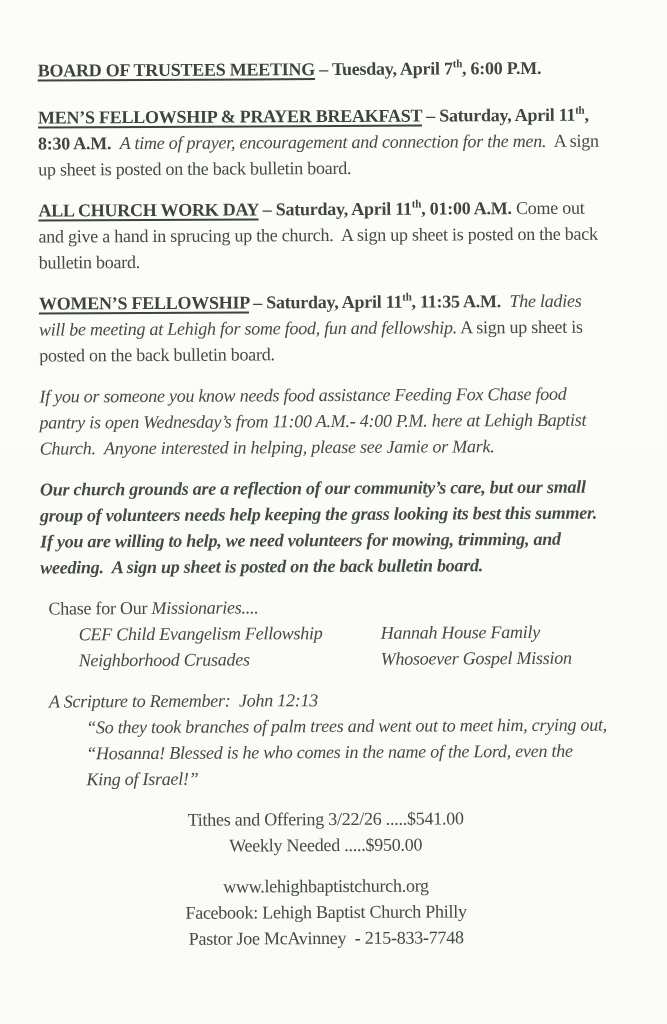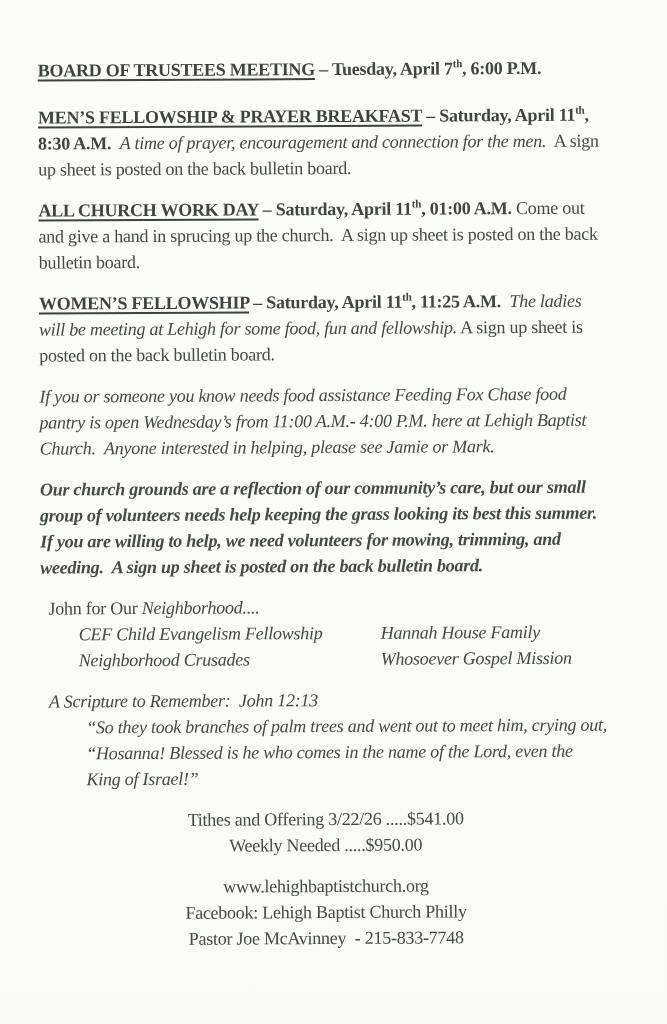--- a/index.html
+++ b/index.html
@@ -60,28 +60,28 @@
 
 <div class="page">
   <div class="content">
 
     <p class="block first"><span class="hd">BOARD OF TRUSTEES MEETING</span><span class="b"> – Tuesday, April 7</span><sup class="ord">th</sup><span class="b">, 6:00 P.M.</span></p>
 
     <p class="block"><span class="hd">MEN’S FELLOWSHIP &amp; PRAYER BREAKFAST</span><span class="b"> – Saturday, April 11</span><sup class="ord">th</sup><span class="b">, 8:30 A.M.  </span><span class="i">A time of prayer, encouragement and connection for the men.</span><span>  A sign up sheet is posted on the back bulletin board.</span></p>
 
     <p class="block"><span class="hd">ALL CHURCH WORK DAY</span><span class="b"> – Saturday, April 11</span><sup class="ord">th</sup><span class="b">, 01:00 A.M. </span><span>Come out and give a hand in sprucing up the church.  A sign up sheet is posted on the back bulletin board.</span></p>
 
-    <p class="block"><span class="hd">WOMEN’S FELLOWSHIP</span><span class="b"> – Saturday, April 11</span><sup class="ord">th</sup><span class="b">, 11:25 A.M.  </span><span class="i">The ladies will be meeting at Lehigh for some food, fun and fellowship.</span><span> A sign up sheet is posted on the back bulletin board.</span></p>
+    <p class="block"><span class="hd">WOMEN’S FELLOWSHIP</span><span class="b"> – Saturday, April 11</span><sup class="ord">th</sup><span class="b">, 11:35 A.M.  </span><span class="i">The ladies will be meeting at Lehigh for some food, fun and fellowship.</span><span> A sign up sheet is posted on the back bulletin board.</span></p>
 
     <p class="block i">If you or someone you know needs food assistance Feeding Fox Chase food pantry is open Wednesday’s from 11:00 A.M.- 4:00 P.M. here at Lehigh Baptist Church.  Anyone interested in helping, please see Jamie or Mark.</p>
 
     <p class="block bi">Our church grounds are a reflection of our community’s care, but our small group of volunteers needs help keeping the grass looking its best this summer. If you are willing to help, we need volunteers for mowing, trimming, and weeding.  A sign up sheet is posted on the back bulletin board.</p>
 
     <div class="block">
-      <p class="mis-label"><span>John for Our </span><span class="i">Neighborhood....</span></p>
+      <p class="mis-label"><span>Chase for Our </span><span class="i">Missionaries....</span></p>
       <div class="mis-cols">
         <div class="mis-col-left">
           <p class="i">CEF Child Evangelism Fellowship</p>
           <p class="i">Neighborhood Crusades</p>
         </div>
         <div class="mis-col-right">
           <p class="i">Hannah House Family</p>
           <p class="i">Whosoever Gospel Mission</p>
         </div>
       </div>

